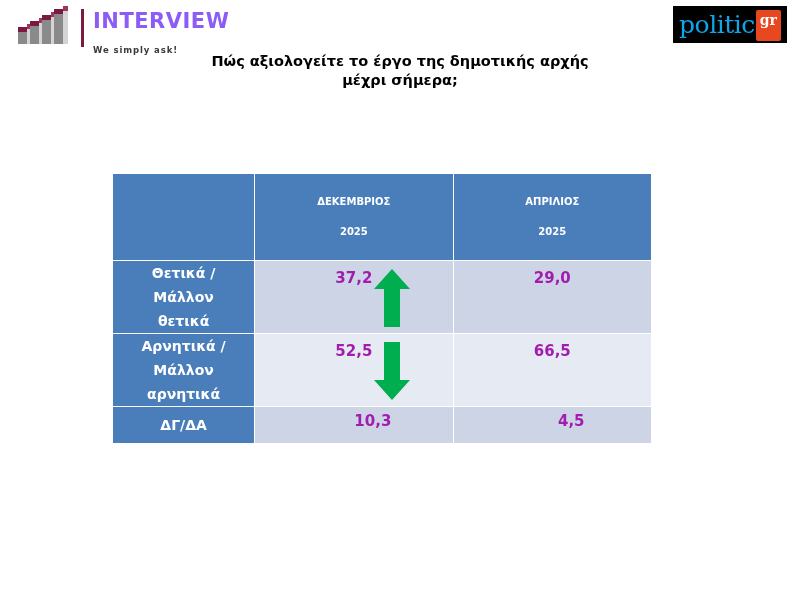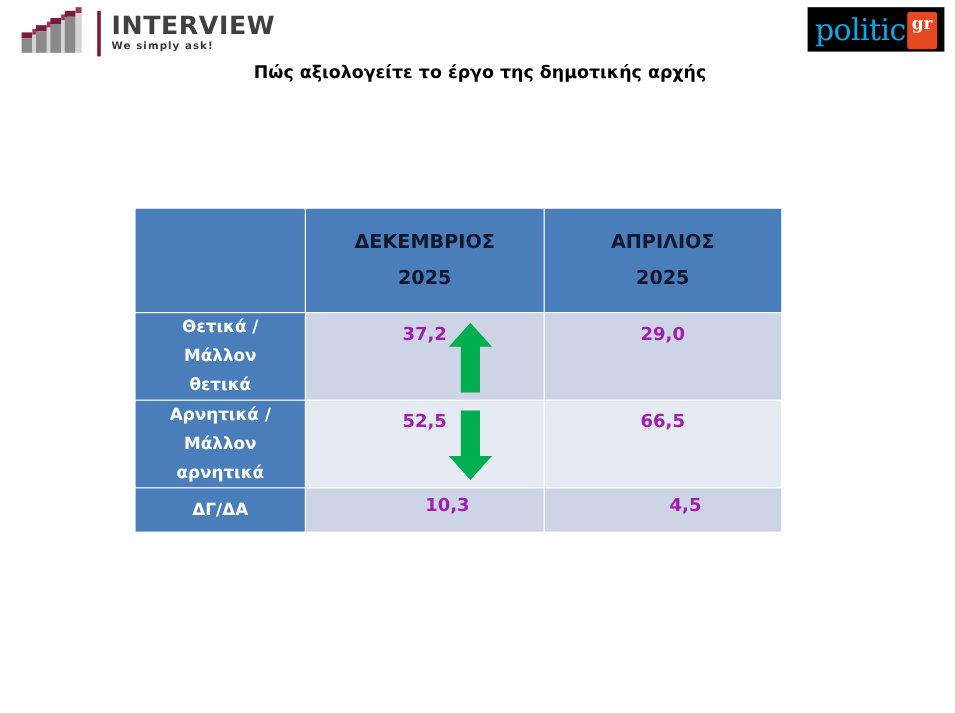--- a/index.html
+++ b/index.html
@@ -70,31 +70,31 @@
     margin-left: 5px;
     flex: 0 0 auto;
   }
   #logo-text {
     margin-left: 9px;
     padding-top: 1px;
   }
   #logo-wordmark {
     font-size: 21px;
     font-weight: bold;
-    color: #404040;
+    color: #8b5cf6;
     letter-spacing: 0.5px;
     line-height: 23px;
   }
   #logo-tagline {
     font-size: 8.5px;
     font-weight: bold;
     color: #3a3a3a;
     letter-spacing: 0.9px;
     line-height: 11px;
-    margin-top: 1px;
+    margin-top: 12px;
   }
 
   
   #politic-logo {
     position: absolute;
     left: 673px;
     top: 6px;
     width: 114px;
     height: 37px;
     background: #000000;
@@ -150,22 +150,22 @@
   }
   #results-table td, #results-table th {
     padding: 0;
     margin: 0;
   }
   .col-label { width: 133px; }
   .col-val   { width: 186px; }
 
   .hdr {
     background: #4a7ebb;
-    color: #0f172a;
-    font-size: 16px;
+    color: #ffffff;
+    font-size: 10px;
     font-weight: bold;
     text-align: center;
     height: 86px;
     vertical-align: middle;
     line-height: 30px;
   }
   .hdr .hdr-month { display: block; }
   .hdr .hdr-year  { display: block; text-align: center; }
 
   .rowlabel {
@@ -245,20 +245,21 @@
   </div>
 </div>
 
 <div id="politic-logo">
   <span id="politic-word">politic</span>
     <span id="politic-gr-badge">gr</span>
 </div>
 
 <div id="chart-title">
   <div>Πώς αξιολογείτε το έργο της δημοτικής αρχής</div>
+  <div>μέχρι σήμερα;</div>
 </div>
 
 <table id="results-table">
   <colgroup>
     <col class="col-label">
     <col class="col-val">
     <col class="col-val">
   </colgroup>
   <thead>
     <tr>

